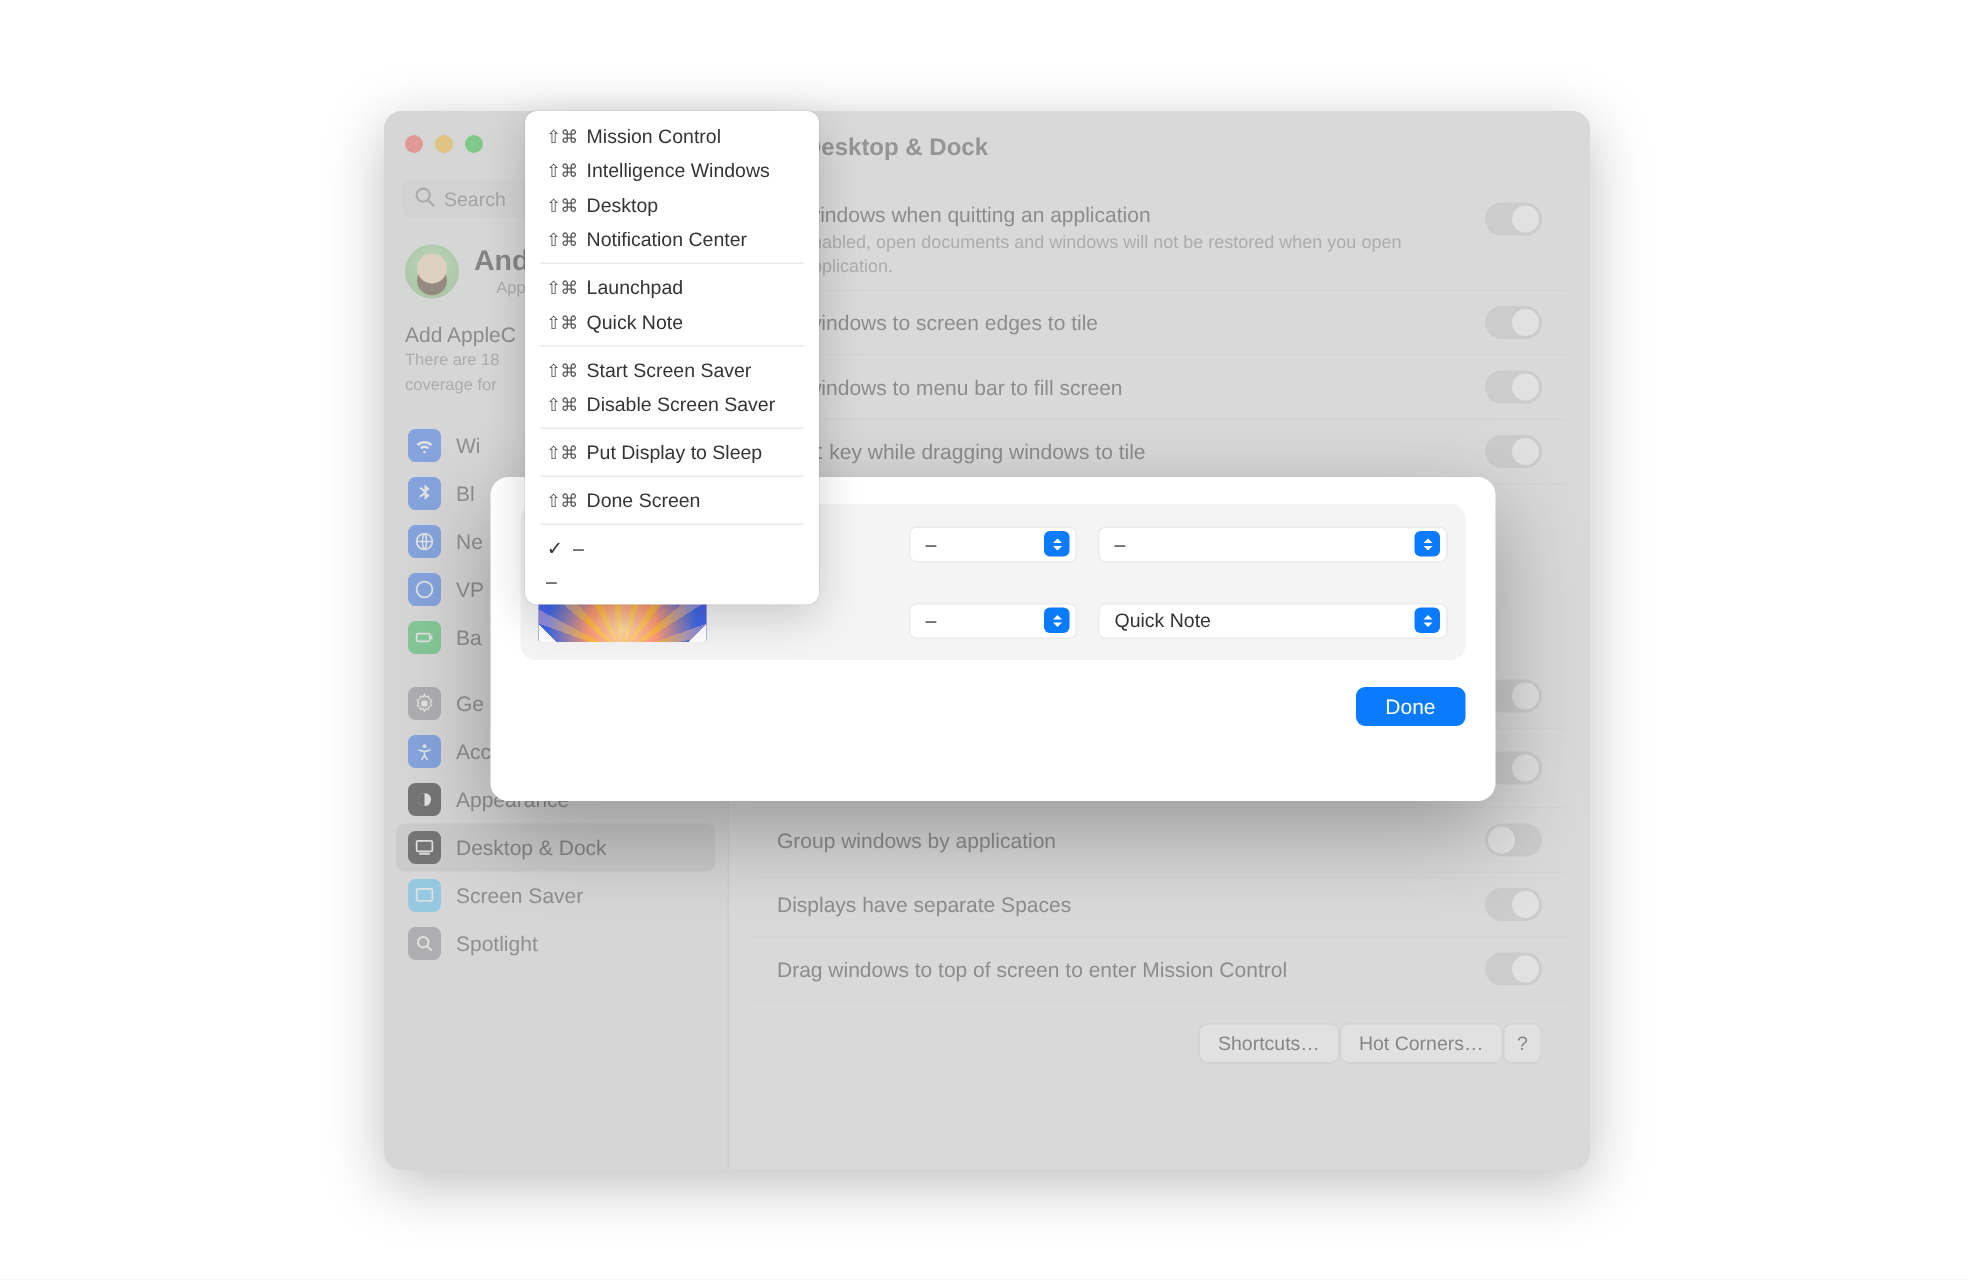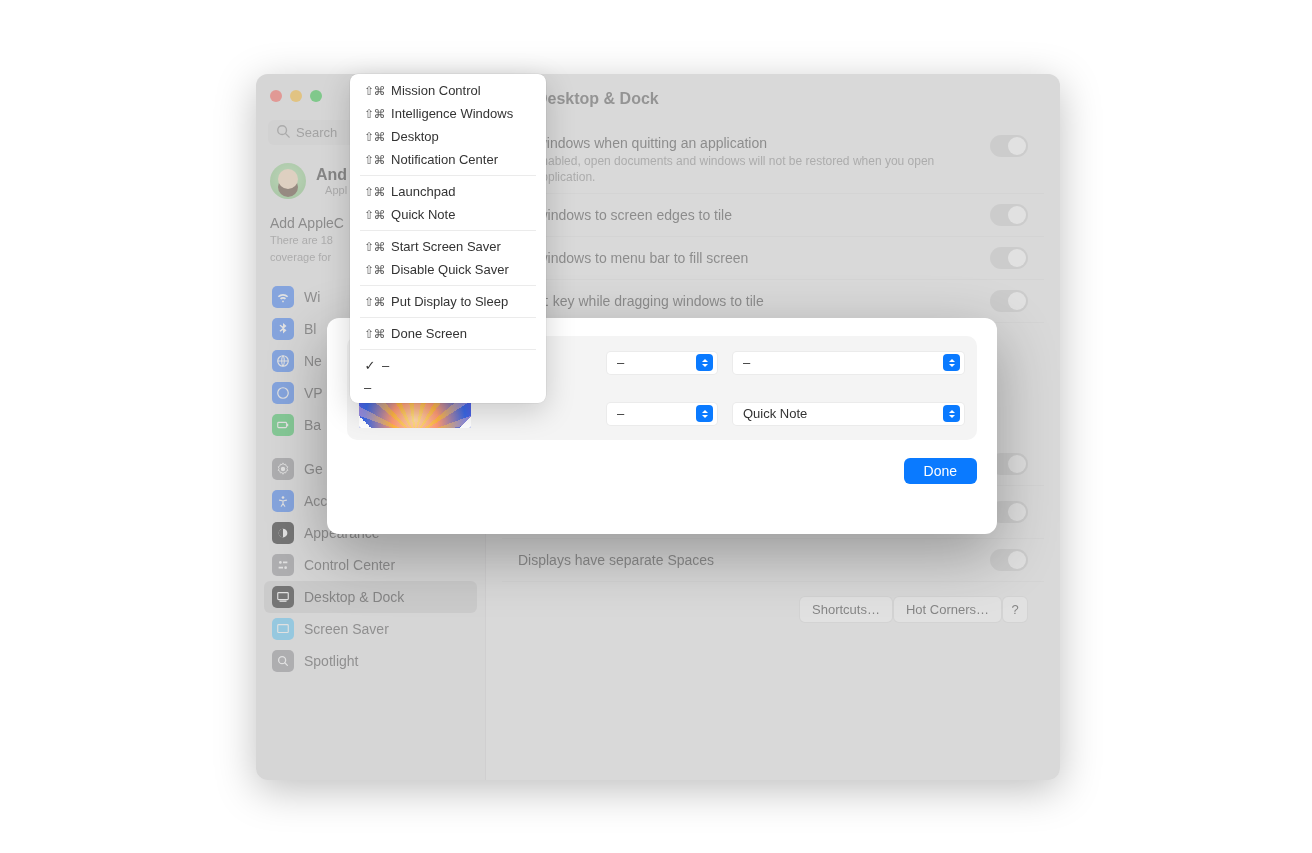--- a/index.html
+++ b/index.html
@@ -55,21 +55,21 @@
   width:36px; height:36px; border-radius:50%;
   background: radial-gradient(circle at 50% 40%, #aee2a8 0%, #7bbf72 100%);
   position:relative;
 }
 .avatar::after{
   content:""; position:absolute; left:8px; top:6px;
   width:20px; height:20px; border-radius:50%;
   background:#f8d9b8;
   box-shadow: 0 8px 0 0 #5a3e2a;
 }
-.user-name{font-weight:600;font-size:16px;color:#333;}
+.user-name{font-weight:600;font-size:19px;color:#333;}
 .user-sub{font-size:11px;color:#888;text-align:right;}
 .care-block { padding: 8px 14px 12px 14px; }
 .care-title{font-size:14px;color:#444;}
 .care-sub{font-size:11px;color:#8a8a8a;line-height:1.35;margin-top:2px;}
 .nav { flex:1; overflow:auto; padding: 4px 8px; }
 .nav-item {
   display:flex; align-items:center; gap:10px;
   padding: 5px 8px; border-radius:6px;
   color:#4a4a4a; font-size:14px;
 }
@@ -301,31 +301,20 @@
       </div>
       <div class="nav-item">
         <span class="nav-icon" style="background:#111">
             <svg viewBox="0 0 16 16">
               <circle cx="8" cy="8" r="5" fill="#fff"></circle>
               <path d="M8 3a5 5 0 000 10z" fill="#111"></path>
             </svg>
           </span>
         <span>Appearance</span>
       </div>
-      <div class="nav-item">
-        <span class="nav-icon" style="background:#8e8e93">
-            <svg viewBox="0 0 16 16">
-              <circle cx="5" cy="5" r="1.5" fill="#fff"></circle>
-              <rect x="8" y="4" width="5" height="2" fill="#fff"></rect>
-              <circle cx="11" cy="11" r="1.5" fill="#fff"></circle>
-              <rect x="3" y="10" width="5" height="2" fill="#fff"></rect>
-            </svg>
-          </span>
-        <span>Control Center</span>
-      </div>
       <div class="nav-item selected">
         <span class="nav-icon" style="background:#111">
             <svg viewBox="0 0 16 16">
               <rect x="2" y="3" width="12" height="8" rx="1" fill="none" stroke="#fff" stroke-width="1.3"></rect>
               <rect x="4" y="12" width="8" height="1.5" fill="#fff"></rect>
             </svg>
           </span>
         <span>Desktop &amp; Dock</span>
       </div>
       <div class="nav-item">
@@ -377,21 +366,29 @@
       <div style="height:120px"></div>
       <div class="row" style="justify-content:flex-end;">
         <div class="row-title">ll-</div>
         <div class="toggle on" style="margin-left:8px;"></div>
       </div>
       <div class="row">
         <div class="row-title" style="max-width:430px;">When switching to an application, switch to a Space with open windows for the application</div>
         <div class="toggle on"></div>
       </div>
       <div class="row">
+        <div class="row-title">Group windows by application</div>
+        <div class="toggle"></div>
+      </div>
+      <div class="row">
         <div class="row-title">Displays have separate Spaces</div>
+        <div class="toggle on"></div>
+      </div>
+      <div class="row">
+        <div class="row-title">Drag windows to top of screen to enter Mission Control</div>
         <div class="toggle on"></div>
       </div>
       <div class="bottom-buttons">
         <button class="btn">Shortcuts…</button>
         <button class="btn">Hot Corners…</button>
         <button class="btn help-btn">?</button>
       </div>
     </div>
   </div>
 
@@ -454,21 +451,21 @@
       <span class="mod">⇧⌘</span>
       <span>Quick Note</span>
     </div>
   <div class="sep"></div>
   <div class="mi">
       <span class="mod">⇧⌘</span>
       <span>Start Screen Saver</span>
     </div>
   <div class="mi">
       <span class="mod">⇧⌘</span>
-      <span>Disable Quick Saver</span>
+      <span>Disable Screen Saver</span>
     </div>
   <div class="sep"></div>
   <div class="mi">
       <span class="mod">⇧⌘</span>
       <span>Put Display to Sleep</span>
     </div>
   <div class="sep"></div>
   <div class="mi">
       <span class="mod">⇧⌘</span>
       <span>Done Screen</span>

